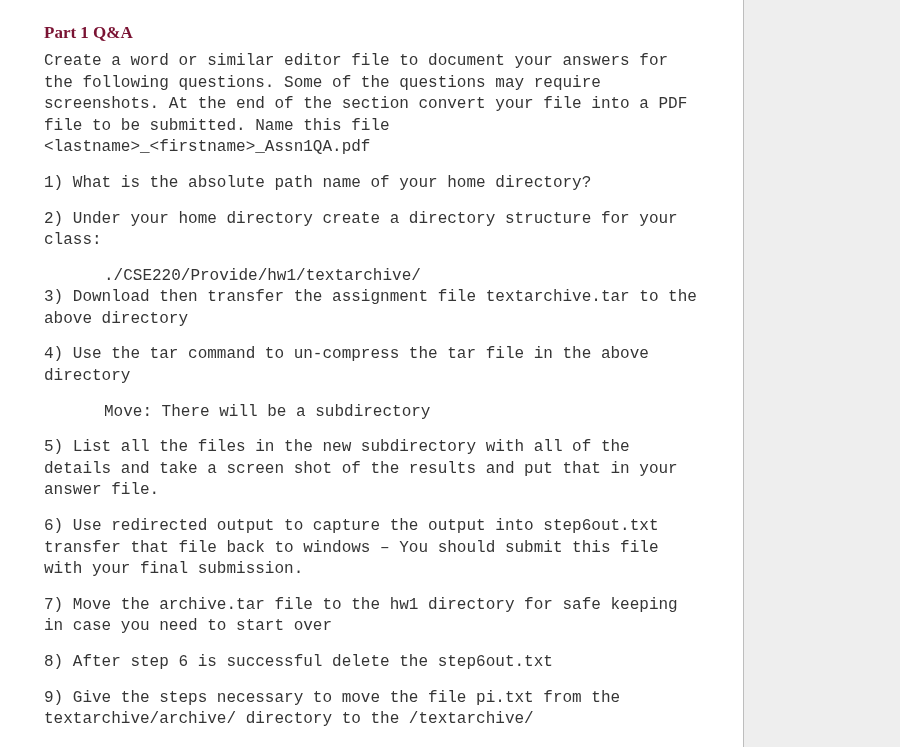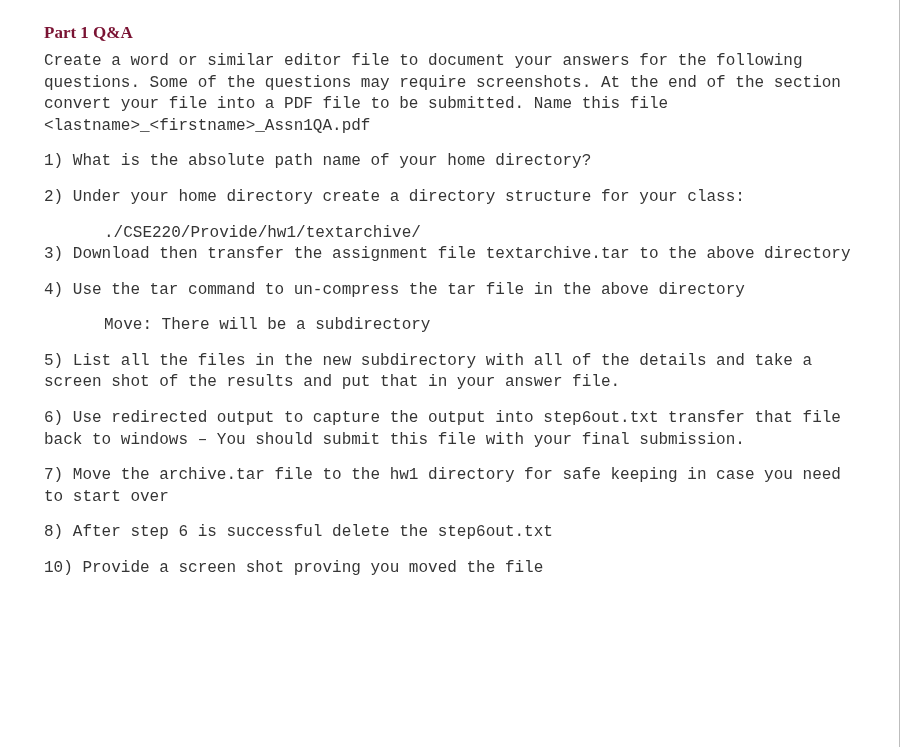--- a/index.html
+++ b/index.html
@@ -1,21 +1,21 @@
 <!DOCTYPE html>
 <html><head>
 <meta charset="utf-8">
 <style>
   html, body {
     margin: 0;
     padding: 0;
     background: #eeeeee;
   }
   .page {
-    width: 900px;
+    width: 744px;
     height: 747px;
     background: #ffffff;
     box-sizing: border-box;
     padding: 0 44px 0 44px;
     border-right: 1px solid #bdbdbd;
     font-family: "Courier New", Courier, monospace;
     font-size: 16px;
     line-height: 1.35;
     color: #353535;
     overflow: hidden;
@@ -56,16 +56,17 @@
   <p class="para indent">Move: There will be a subdirectory</p>
 
   <p class="para">5) List all the files in the new subdirectory with all of the details and take a screen shot of the results and put that in your answer file.</p>
 
   <p class="para">6) Use redirected output to capture the output into step6out.txt transfer that file back to windows – You should submit this file with your final submission.</p>
 
   <p class="para">7) Move the archive.tar file to the hw1 directory for safe keeping in case you need to start over</p>
 
   <p class="para">8) After step 6 is successful delete the step6out.txt</p>
 
+  <p class="para">9) Give the steps necessary to move the file pi.txt from the textarchive/archive/ directory to the /textarchive/</p>
 
   <p class="para" style="margin-bottom:16px">10) Provide a screen shot proving you moved the file</p>
 
 </div>
 
 </body></html>

